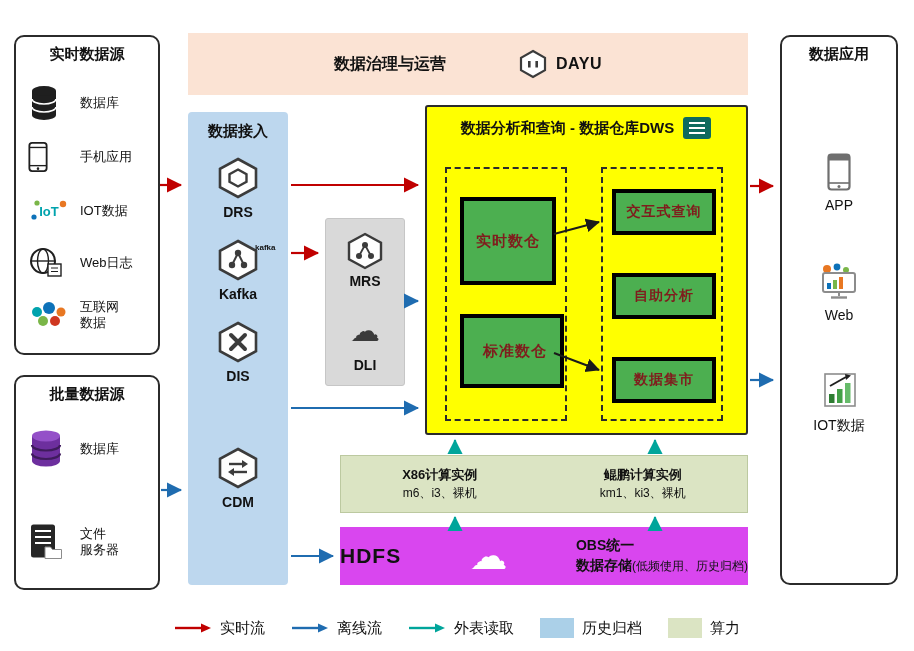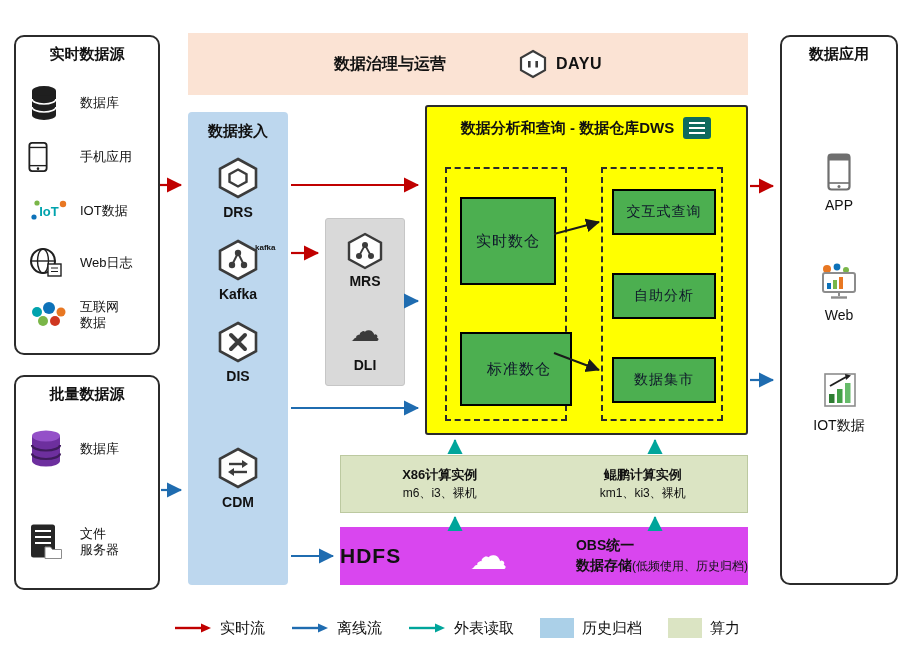--- a/index.html
+++ b/index.html
@@ -27,21 +27,21 @@
 
   .gray { position:absolute; left:325px; top:218px; width:80px; height:168px; background:#d9d9d9;
           border:1px solid #c6c6c6; border-radius:3px; }
   .gray .ing-lb { font-size:14px; }
 
   .dws { position:absolute; left:425px; top:105px; width:323px; height:330px; background:#ffff00;
          border:2px solid #2b2b2b; border-radius:3px; }
   .dws-title { position:absolute; top:9px; left:0; width:100%; display:flex; justify-content:center;
                align-items:center; gap:8px; font-weight:bold; font-size:15px; }
   .dashed { position:absolute; border:2px dashed #2b2b2b; }
-  .greenbox { position:absolute; background:#4caf50; border:2px solid #000000; color:#0f172a; font-weight:normal;
+  .greenbox { position:absolute; background:#4caf50; border:4px solid #000000; color:#7f1d1d; font-weight:bold;
               display:flex; align-items:center; justify-content:center; font-size:15px; letter-spacing:1px; }
 
   .compute { position:absolute; left:340px; top:455px; width:408px; height:58px; background:#dbe4c3;
              border:1px solid #bcc9a0; display:flex; justify-content:space-around; align-items:center; }
   .cstack { text-align:center; }
   .cstack .t { font-weight:bold; font-size:13px; }
   .cstack .s { font-size:12px; margin-top:1px; }
 
   .hdfs { position:absolute; left:340px; top:527px; width:408px; height:58px; background:#d946ef;
           display:flex; align-items:center; justify-content:space-between; gap:18px; }
@@ -240,21 +240,21 @@
       <span>数据分析和查询 - 数据仓库DWS</span>
       <svg width="30" height="24" viewBox="0 0 30 24">
         <rect x="1" y="1" width="28" height="22" rx="3" fill="#0e6a5e"></rect>
         <line x1="7" y1="7" x2="23" y2="7" stroke="#fff" stroke-width="2"></line>
         <line x1="7" y1="12" x2="23" y2="12" stroke="#fff" stroke-width="2"></line>
         <line x1="7" y1="17" x2="23" y2="17" stroke="#fff" stroke-width="2"></line>
       </svg>
     </div>
     <div class="dashed" style="left:18px; top:60px; width:122px; height:254px;">
       <div class="greenbox" style="left:13px; top:28px; width:96px; height:88px;text-align:center;">实时数仓</div>
-      <div class="greenbox" style="left:13px; top:163px; width:112px; height:74px;padding-left:6px;">标准数仓</div>
+      <div class="greenbox" style="left:13px; top:145px; width:104px; height:74px;padding-left:6px;">标准数仓</div>
     </div>
     <div class="dashed" style="left:174px; top:60px; width:122px; height:254px;">
       <div class="greenbox" style="left:9px; top:20px; width:104px; height:46px; font-size:14px;">交互式查询</div>
       <div class="greenbox" style="left:9px; top:104px; width:104px; height:46px; font-size:14px;">自助分析</div>
       <div class="greenbox" style="left:9px; top:188px; width:104px; height:46px; font-size:14px;">数据集市</div>
     </div>
   </div>
 
   <div class="compute">
     <div class="cstack">

